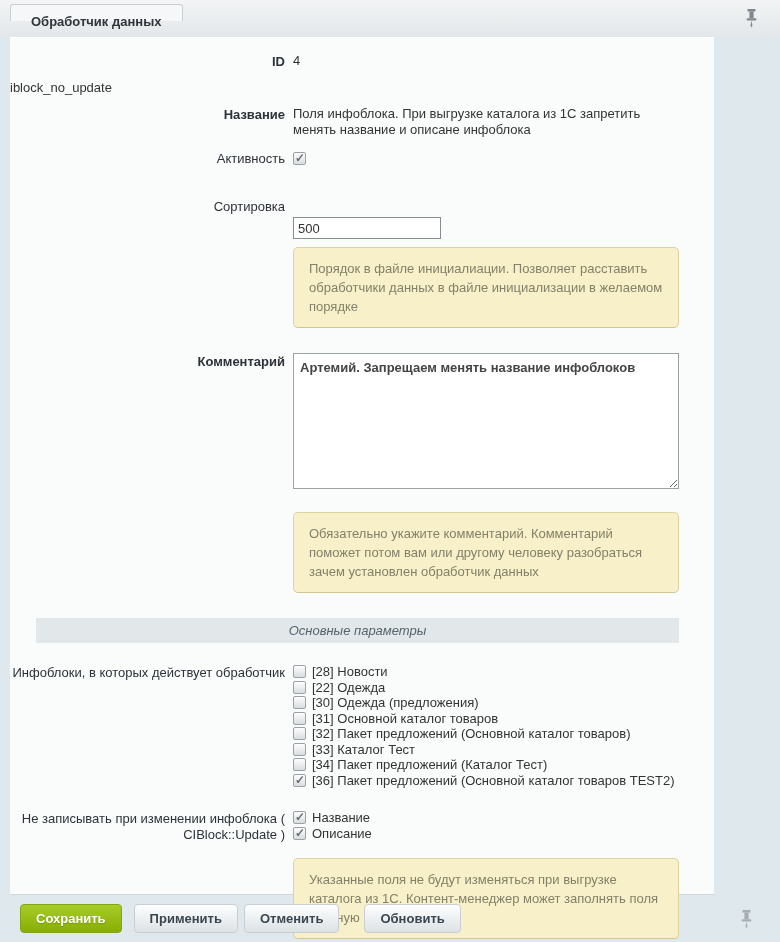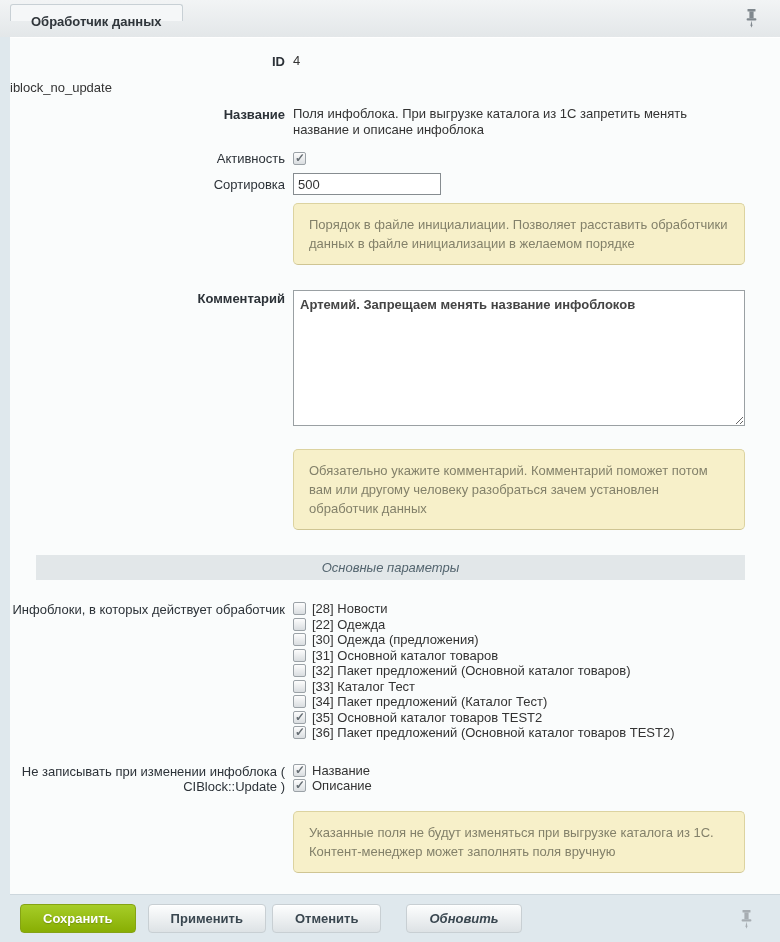--- a/index.html
+++ b/index.html
@@ -27,21 +27,21 @@
     border-radius:3px 3px 0 0;
     padding:9px 20px 0 20px;
     font-weight:bold;
     color:#2f353a;
   }
   .pin { position:absolute; right:22px; top:9px; cursor:pointer; }
   .pin svg { display:block; }
   
   .panel {
     margin-left:10px;
-    width:770px;
+    width:704px;
     height:858px;
     background:#fafcfc;
     border-top:1px solid #ffffff;
     border-bottom:1px solid #cdd7dd;
     padding-top:15px;
   }
   .frow {
     display:grid;
     grid-template-columns:275px 1fr;
     column-gap:8px;
@@ -82,20 +82,21 @@
   
   .frow.center { align-items:center; }
   .text-input {
     width:148px; height:22px;
     border:1px solid #868c90;
     background:#fff;
     font-family:"Liberation Sans", sans-serif;
     font-size:13px;
     color:#333;
     padding:2px 4px;
+    margin-top:44px;
   }
   
   .note {
     background:#f7f0c9;
     border:1px solid #dcd3a0;
     border-bottom-color:#cfc593;
     border-radius:5px;
     color:#83816a;
     line-height:19px;
     padding:11px 15px;
@@ -146,38 +147,38 @@
     padding-left:20px;
     position:relative;
     display:flex;
     align-items:center;
   }
   .btn {
     font-family:"Liberation Sans", sans-serif;
     font-size:13px;
     font-weight:bold;
     border-radius:4px;
-    padding:6px 22px;
+    padding:6px 15px;
     cursor:pointer;
   }
   .btn.green {
     background:linear-gradient(#a6cd28,#88ae03);
     border:1px solid #85a314;
     color:#fff;
     text-shadow:0 1px 1px rgba(60,80,0,.35);
   }
   .btn.gray {
     background:linear-gradient(#fdfefe,#dde2e5);
     border:1px solid #c8cfd3;
     color:#3a4750;
     box-shadow:inset 0 1px 0 rgba(255,255,255,.7);
   }
   .btn + .btn { margin-left:12px; }
   .btn.cancel { margin-left:6px; }
-  .btn.refresh { margin-left:25px;font-style:italic; }
+  .btn.refresh { margin-left:25px; }
   .pin-bottom { position:absolute; right:27px; top:6px; cursor:pointer; }
 </style>
 </head>
 <body>
 
 <div class="tabbar">
   <div class="tab">
     <span>Обработчик данных</span>
   </div>
   <span class="pin">
@@ -260,24 +261,20 @@
           <span class="cb"></span>
           <span class="cb-label">[32] Пакет предложений (Основной каталог товаров)</span>
         </div>
         <div class="cb-row">
           <span class="cb"></span>
           <span class="cb-label">[33] Каталог Тест</span>
         </div>
         <div class="cb-row">
           <span class="cb"></span>
           <span class="cb-label">[34] Пакет предложений (Каталог Тест)</span>
-        </div>
-        <div class="cb-row">
-          <span class="cb checked"></span>
-          <span class="cb-label">[35] Основной каталог товаров TEST2</span>
         </div>
         <div class="cb-row">
           <span class="cb checked"></span>
           <span class="cb-label">[36] Пакет предложений (Основной каталог товаров TEST2)</span>
         </div>
       </div>
   </div>
 
   <div class="frow gap-noupd">
     <div class="flabel two-line-label">

